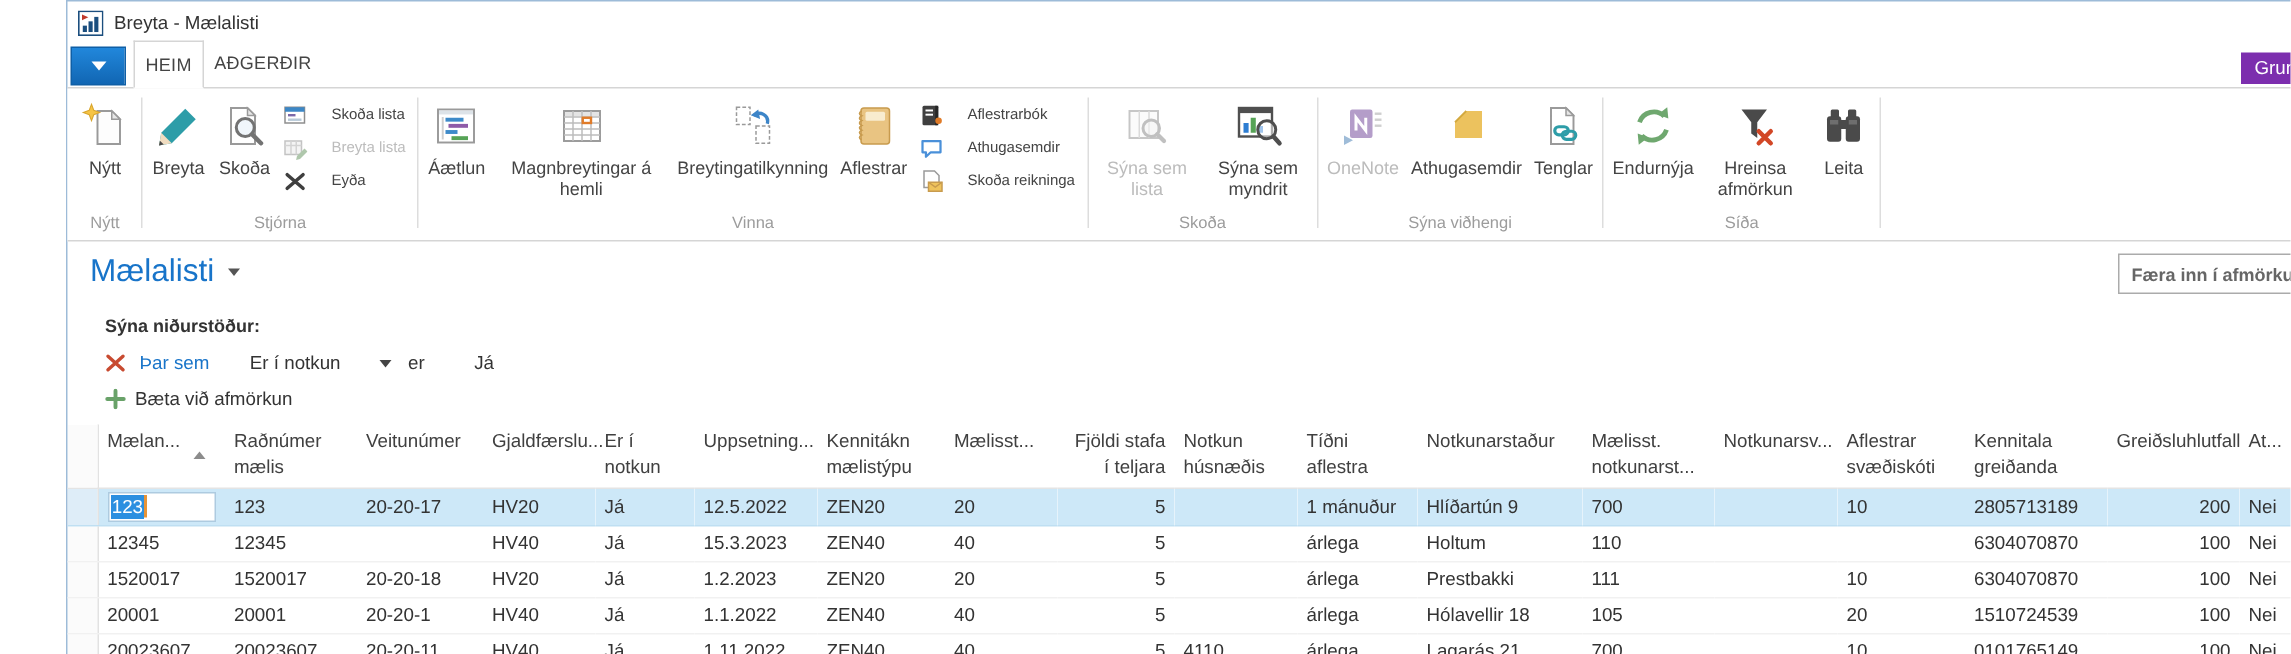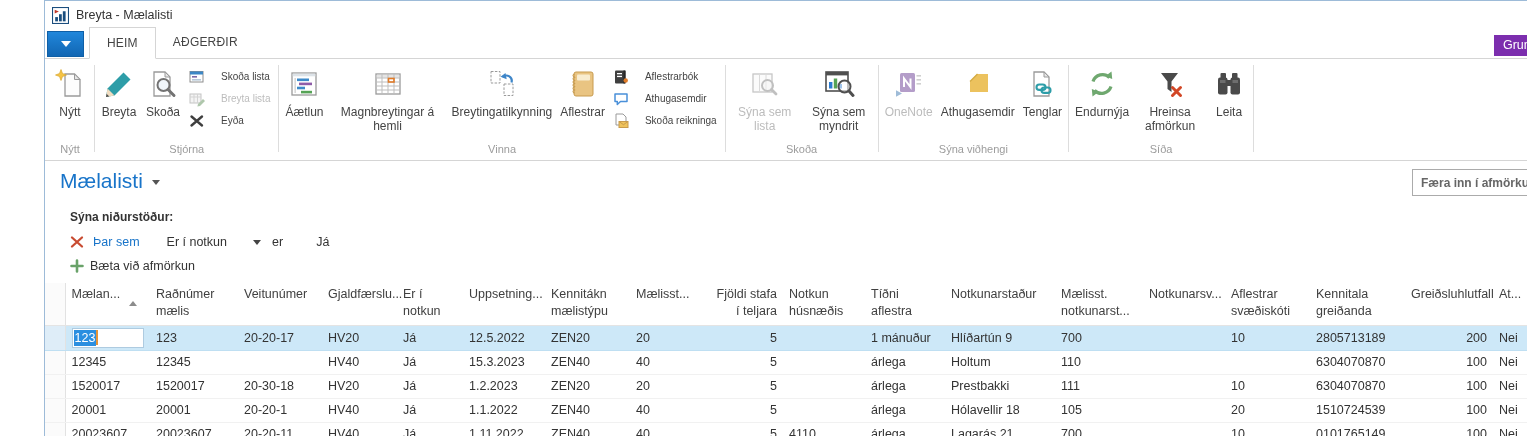--- a/index.html
+++ b/index.html
@@ -15,21 +15,21 @@
   .titlebar .app-icon { width:17px; height:17px; margin-right:7px; flex:0 0 auto; }
   .titlebar .title-text { font-size:12.5px; color:#333; }
 
   
   .tabrow { position:relative; height:30px; border-bottom:1px solid #D5D5D5; }
   .appmenu { position:absolute; left:2px; top:2px; width:37px; height:26px;
     background:linear-gradient(#2187DB,#1166B3); border:1px solid #0F5FA6;
     display:flex; align-items:center; justify-content:center; cursor:pointer; }
   .appmenu .tri { width:0; height:0; border-left:5px solid transparent; border-right:5px solid transparent; border-top:6px solid #fff; }
   .tabs { position:absolute; left:44px; bottom:-1px; display:flex; }
-  .tab { padding:8px 17px 8px; font-size:12px; color:#444; cursor:pointer; letter-spacing:.2px; }
+  .tab { padding:8px 7px 8px; font-size:12px; color:#444; cursor:pointer; letter-spacing:.2px; }
   .tab.active { background:#fff; border:1px solid #D5D5D5; border-bottom:1px solid #fff; }
   .badge { position:absolute; right:0; top:6px; background:#7C2EAE; color:#fff; font-size:12.5px; padding:3px 9px 4px; }
 
   
   .ribbon { height:102px; border-bottom:1px solid #D5D5D5; display:flex; align-items:stretch; padding:3px 0 0 3px; background:#fff; }
   .rgroup { display:flex; flex-direction:column; }
   .rbody { height:77px; display:flex; align-items:flex-start; }
   .rlabel { text-align:center; color:#9C9C9C; font-size:11px; padding:4px 8px 3px; white-space:nowrap; }
   .rsep { width:1px; background:#DDDDDD; margin:3px 2px 8px 2px; }
   .bigbtn { display:flex; flex-direction:column; align-items:center; padding:3px 4px 0; min-width:44px; cursor:pointer; }
@@ -522,21 +522,21 @@
             <td></td>
             <td></td>
             <td>6304070870</td>
             <td class="num">100</td>
             <td>Nei</td>
           </tr>
           <tr class="">
             <td class="gutter"></td>
             <td>1520017</td>
             <td>1520017</td>
-            <td>20-30-18</td>
+            <td>20-20-18</td>
             <td>HV20</td>
             <td>Já</td>
             <td>1.2.2023</td>
             <td>ZEN20</td>
             <td>20</td>
             <td class="num">5</td>
             <td></td>
             <td>árlega</td>
             <td>Prestbakki</td>
             <td>111</td>

